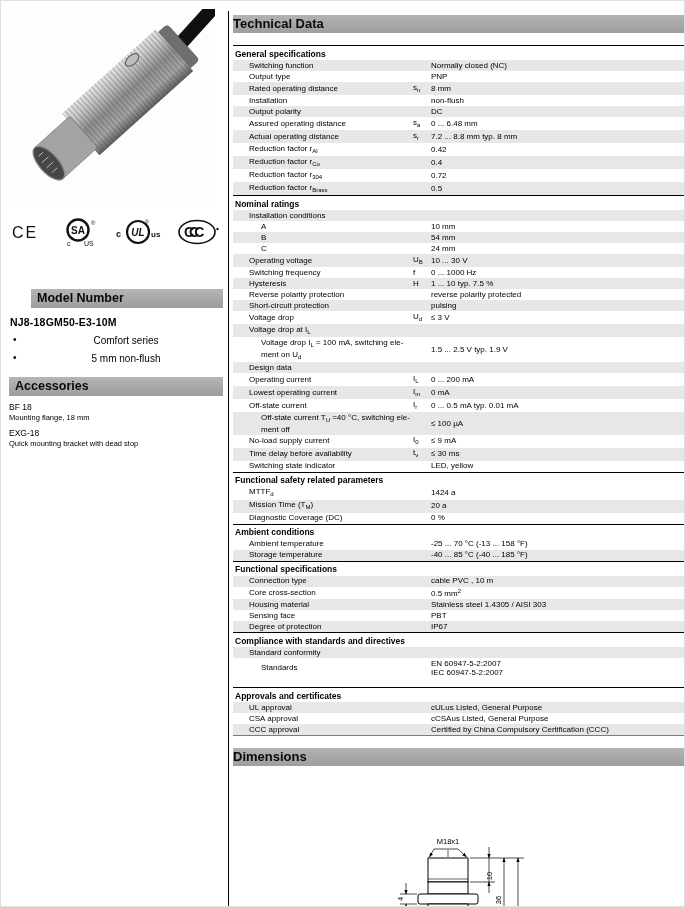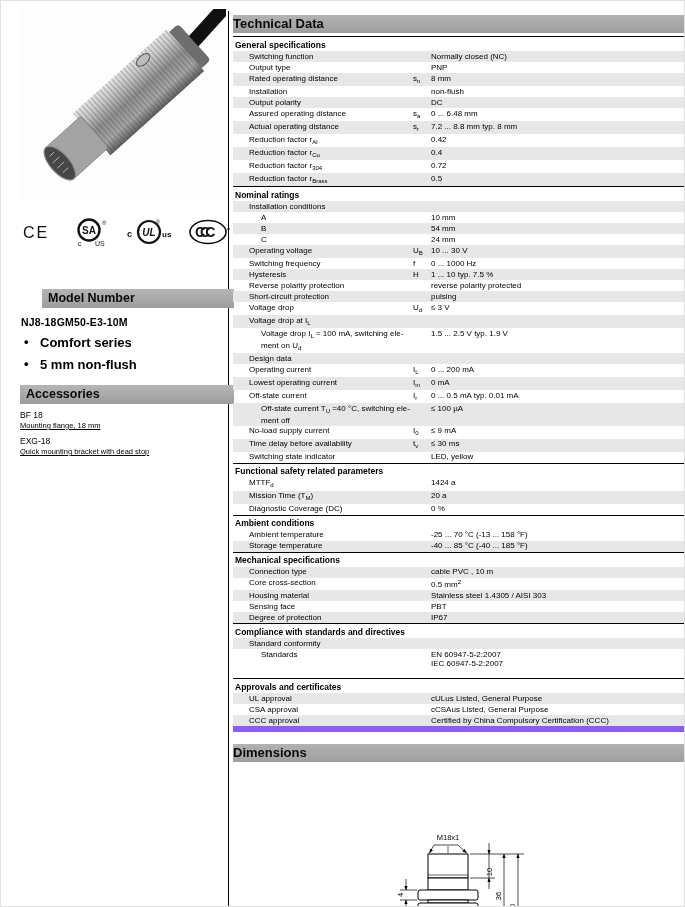--- a/index.html
+++ b/index.html
@@ -4,53 +4,53 @@
 <style>
   html,body{margin:0;padding:0;background:#ffffff;}
   .page{
     position:relative; width:685px; height:907px; background:#fff;
     font-family:"Liberation Sans", sans-serif; color:#000;
     overflow:hidden; border:1px solid #e0e0e0; box-sizing:border-box;
   }
   .col-divider{position:absolute; left:227px; top:10px; bottom:0; width:1px; background:#000;}
 
   
-  .sidebar{position:absolute; left:19px; top:8px; width:214px;}
+  .sidebar{position:absolute; left:8px; top:8px; width:214px;}
   .photo{width:206px; height:192px; overflow:hidden;}
   .logos{margin-top:16px; height:30px; display:flex; align-items:center; justify-content:space-between; padding:0 2px;}
   .side-bar-title{
     margin-top:0; height:19px; line-height:19px; padding-left:6px;
     background:linear-gradient(180deg,#b5b5b5,#9d9d9d);
     font-size:12.5px; font-weight:bold; color:#0a0a0a;
   }
   .mt-model{margin-top:42px;margin-left:22px;}
   .mt-feat{margin-top:15px;}
   .mt-acc{margin-top:13px;}
   .model-value{margin:8px 0 0 1px; font-size:10.5px; font-weight:bold; letter-spacing:.2px;}
   ul.features{list-style:none; margin:7px 0 0 0; padding:0;}
-  ul.features li{font-size:13px; font-weight:bold; margin:0 0 7px 0; padding-left:20px; position:relative;}
+  ul.features li{font-size:10px; font-weight:normal; margin:0 0 7px 0; padding-left:20px; position:relative;text-align:center;}
   ul.features li::before{content:"•"; position:absolute; left:4px; top:-1px;}
   .acc-item{margin-top:6px;}
   .acc-name{font-size:8.5px; font-weight:normal; margin-bottom:1px;}
-  .acc-desc{font-size:7.5px;text-decoration:underline;}
+  .acc-desc{font-size:7.5px;}
 
   
   .content{position:absolute; left:232px; top:14px; width:453px;}
   .big-bar{
     height:18px; line-height:18px; 
     background:linear-gradient(180deg,#b2b2b2,#9e9e9e);
     font-size:13px; font-weight:bold; color:#0a0a0a;
   }
-  .tech-table{margin-top:3px; border-bottom:6px solid #8b5cf6;}
+  .tech-table{margin-top:12px; border-bottom:1px solid #8b5cf6;}
   .sec-head{
     border-top:1px solid #000; font-size:8.5px; font-weight:bold;
     padding:2.5px 0 1.5px 2px;
   }
   .section.gap{margin-top:9px;}
-  .trow{display:flex; align-items:flex-start; min-height:10px; padding:.5px 0; font-size:8px; line-height:9.5px;}
+  .trow{display:flex; align-items:center; min-height:10px; padding:.5px 0; font-size:8px; line-height:9.5px;}
   .trow.shaded{background:#e7e7e7;}
   .c-label{flex:0 0 180px; width:180px; box-sizing:border-box; padding-left:16px;}
   .c-label.ind2{padding-left:28px;}
   .c-label.wide{flex-basis:198px; width:198px;}
   .c-sym{flex:0 0 18px; width:18px;}
   .c-val{flex:1 1 auto; padding-right:18px;}
   sub{font-size:6px; vertical-align:-1.5px;}
   sup{font-size:6px; vertical-align:3px;}
 
   .dim-bar{margin-top:12px;}
@@ -331,21 +331,21 @@
             <div class="c-sym"></div>
             <div class="c-val">-25 ... 70 °C (-13 ... 158 °F)</div>
           </div>
           <div class="trow shaded">
             <div class="c-label">Storage temperature</div>
             <div class="c-sym"></div>
             <div class="c-val">-40 ... 85 °C (-40 ... 185 °F)</div>
           </div>
         </div>
         <div class="section">
-          <div class="sec-head">Mechanical specifications</div>
+          <div class="sec-head">Functional specifications</div>
           <div class="trow shaded">
             <div class="c-label">Connection type</div>
             <div class="c-sym"></div>
             <div class="c-val">cable PVC , 10 m</div>
           </div>
           <div class="trow">
             <div class="c-label">Core cross-section</div>
             <div class="c-sym"></div>
             <div class="c-val">0.5 mm<sup>2</sup></div>
           </div>

